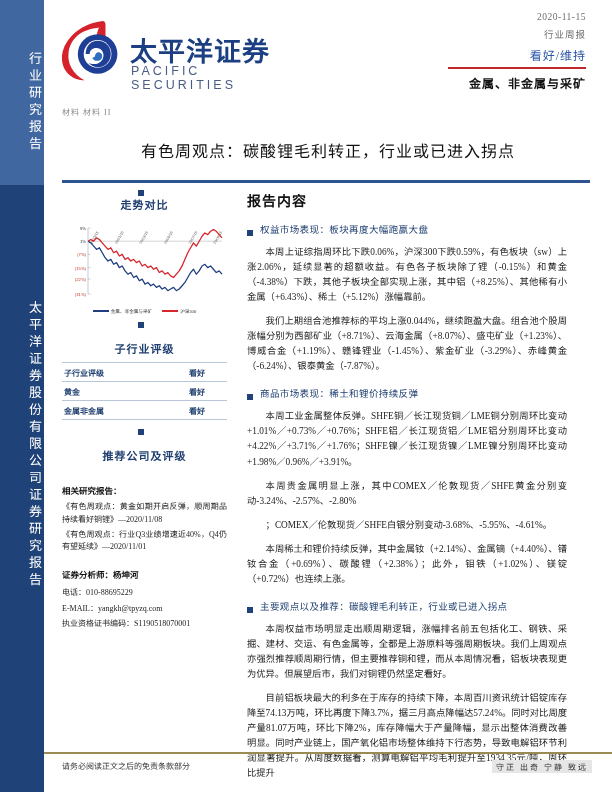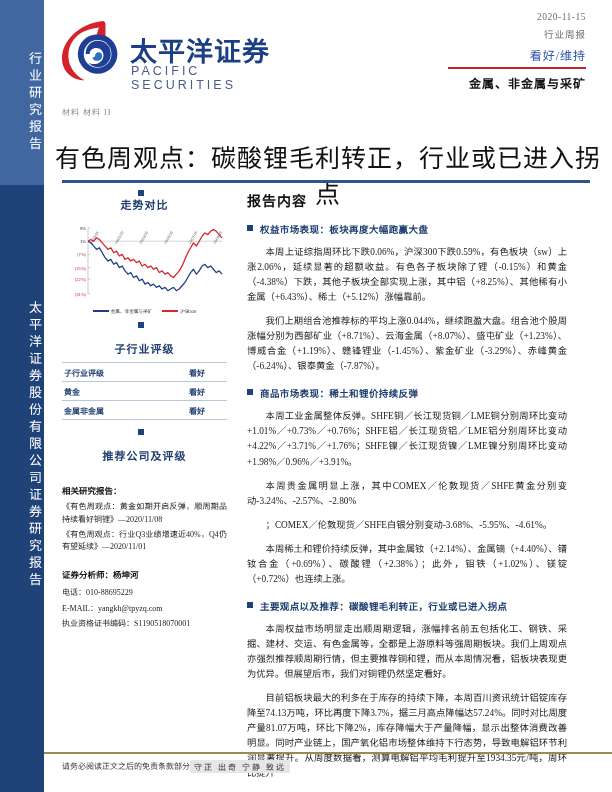--- a/index.html
+++ b/index.html
@@ -38,21 +38,21 @@
   .hdr-right{position:absolute;right:26px;top:12px;width:230px;text-align:right;}
   .hdr-date{font-size:9.5px;color:#6d6d6d;letter-spacing:.5px;}
   .hdr-type{font-size:9.5px;color:#6d6d6d;margin-top:5px;letter-spacing:1px;font-family:Liberation Mono, monospace;}
   .hdr-rating{font-size:12px;color:#2d57a7;margin-top:5px;letter-spacing:1px;}
   .hdr-rule{height:2px;background:#c0282d;margin-top:3px;margin-left:92px;}
   .hdr-sector{font-size:12px;color:#111;margin-top:5px;font-weight:bold;letter-spacing:1px;}
 
   
   .doc-title{
     position:absolute;left:44px;top:138px;width:568px;
-    text-align:center;font-size:25px;color:#111;letter-spacing:1px;
+    text-align:center;font-size:16px;color:#111;letter-spacing:1px;
     font-family:"Liberation Serif","DejaVu Serif",serif;font-weight:500;
   }
   .title-rule{position:absolute;left:62px;top:180px;width:528px;height:3px;background:#2c5490;}
 
   
   .lcol{position:absolute;left:62px;top:190px;width:165px;}
   .sec-head{font-size:11px;color:#1f3f70;font-weight:bold;letter-spacing:1px;display:flex;align-items:center;flex-direction:column;}
   .sq{display:inline-block;width:6px;height:6px;background:#1f4378;margin-right:7px;}
   .chart-box{margin-top:6px;width:165px;height:95px;position:relative;}
   .chart-svg{display:block;}
@@ -71,28 +71,28 @@
   .rel-h{font-weight:bold;font-size:8.5px;color:#111;}
   .rel-i{margin-top:3px;text-align:justify;}
 
   .ana{margin-top:13px;font-size:8px;color:#222;line-height:1.95;}
   .ana-h{font-weight:bold;font-size:8.5px;color:#111;margin-bottom:2px;}
 
   
   .rcol{position:absolute;left:247px;top:190px;width:320px;}
   .rcol-title{font-size:14px;font-weight:bold;color:#111;letter-spacing:1px;}
   .blk{margin-top:12px;}
-  .blk-head{font-size:9.5px;font-weight:bold;color:#1f3f70;letter-spacing:.4px;display:flex;align-items:flex-start;}
+  .blk-head{font-size:9.5px;font-weight:normal;color:#1f3f70;letter-spacing:.4px;display:flex;align-items:flex-end;}
   .blk-head .sq{margin-top:3px;flex:0 0 auto;}
   .para{font-size:9.3px;color:#1b1b1b;line-height:1.62;text-align:justify;text-indent:2em;margin-top:9px;
     font-family:"Liberation Serif","DejaVu Serif",serif;}
 
   
   .foot-rule{position:absolute;left:44px;top:752px;width:568px;height:2px;background:#9a8b55;}
-  .foot{position:absolute;left:62px;top:760px;width:530px;display:flex;justify-content:flex-start;
+  .foot{position:absolute;left:62px;top:760px;width:530px;display:flex;justify-content:space-between;
     font-size:8px;color:#333;font-family:Liberation Serif, serif;}
   .foot-right{letter-spacing:2px;background:#e6e6e6;padding:1px 4px;}
 </style>
 </head>
 <body>
 
 <div class="page">
 
   <div class="sidebar">
     <div class="sb-top"></div>

